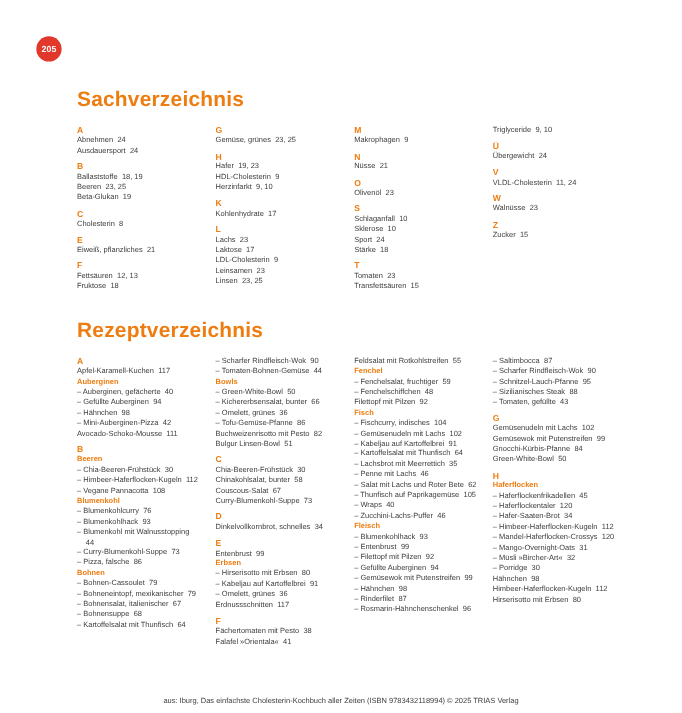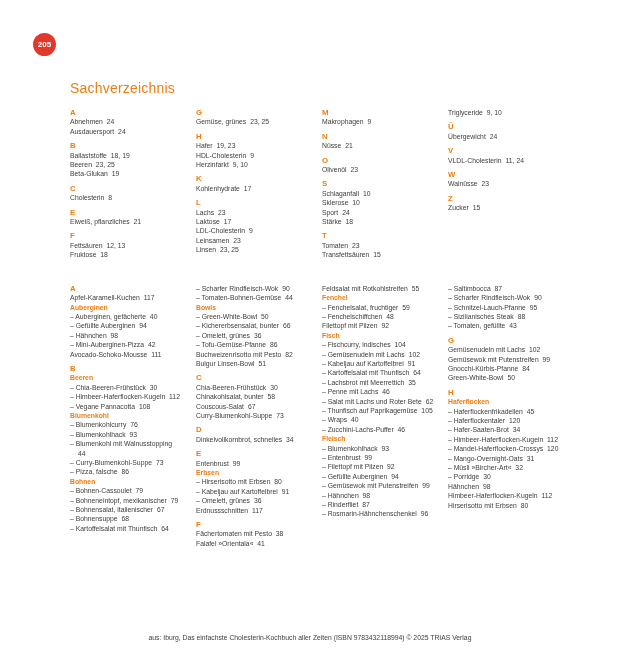--- a/index.html
+++ b/index.html
@@ -15,21 +15,21 @@
   .page-badge {
     position: absolute; left: 33px; top: 33px;
     width: 23px; height: 23px; border-radius: 50%;
     background: var(--badge, #e2372b); color: #fff;
     font-size: 8px; font-weight: 700;
     display: flex; align-items: center; justify-content: center;
   }
   .content { position: absolute; left: 70px; top: 80px; width: 492px; }
   .section-title {
     color: var(--accent, #ee7d11);
-    font-size: 14px; font-weight: 400;
+    font-size: 19px; font-weight: 700;
     margin: 0 0 12px 0; letter-spacing: .2px;
   }
   .section-rezept { margin-top: 24px; }
   .columns { display: flex; gap: 14px; align-items: flex-start; }
   .index-col { flex: 0 0 112px; width: 112px; font-size: 6.8px; line-height: 9.4px; }
   .item { margin: 0; }
   .item.letter { color: var(--accent, #ee7d11); font-weight: 700; font-size: 7.8px; margin-top: 5px; }
   .index-col .item:first-child { margin-top: 0; }
   .item.cat { color: var(--accent, #ee7d11); font-weight: 700; }
   .item.sub { padding-left: 6px; text-indent: -6px; }
@@ -107,20 +107,21 @@
             <div class="item entry"><span>VLDL-Cholesterin</span> <span class="pg">11, 24</span></div>
             <div class="item letter">W</div>
             <div class="item entry"><span>Walnüsse</span> <span class="pg">23</span></div>
             <div class="item letter">Z</div>
             <div class="item entry"><span>Zucker</span> <span class="pg">15</span></div>
           </div>
         </div>
     </section>
 
     <section class="section-rezept">
+      <h1 class="section-title">Rezeptverzeichnis</h1>
       <div class="columns">
           <div class="index-col">
             <div class="item letter">A</div>
             <div class="item entry"><span>Apfel-Karamell-Kuchen</span> <span class="pg">117</span></div>
             <div class="item cat">Auberginen</div>
             <div class="item sub"><span>– Auberginen, gefächerte</span> <span class="pg">40</span></div>
             <div class="item sub"><span>– Gefüllte Auberginen</span> <span class="pg">94</span></div>
             <div class="item sub"><span>– Hähnchen</span> <span class="pg">98</span></div>
             <div class="item sub"><span>– Mini-Auberginen-Pizza</span> <span class="pg">42</span></div>
             <div class="item entry"><span>Avocado-Schoko-Mousse</span> <span class="pg">111</span></div>

